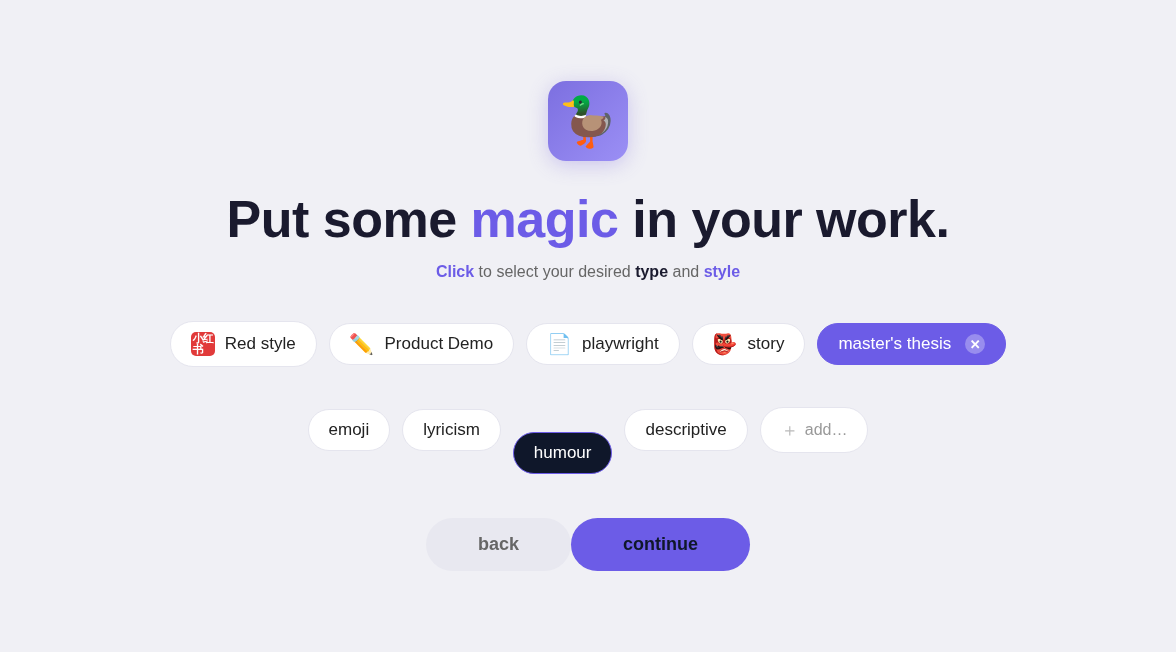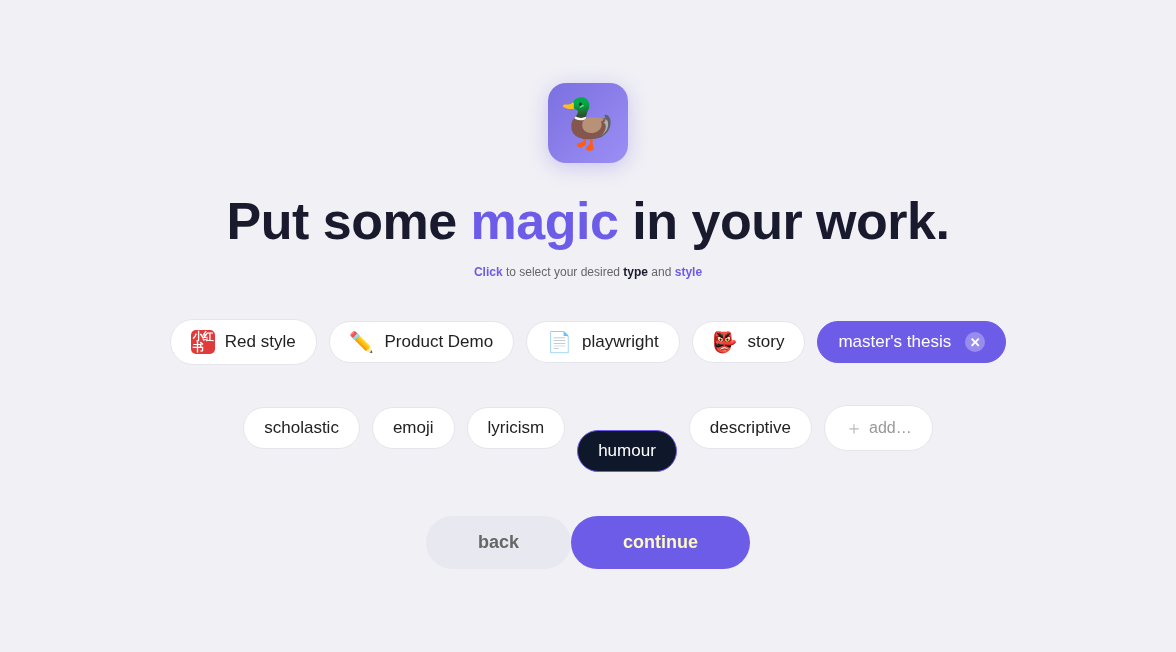--- a/index.html
+++ b/index.html
@@ -39,21 +39,21 @@
       color: #1a1a2e;
       margin-bottom: 14px;
       letter-spacing: -0.5px;
     }
 
     .headline .magic {
       color: #6c5ce7;
     }
 
     .subtitle {
-      font-size: 12px;
+      font-size: 16px;
       color: #666;
       margin-bottom: 40px;
     }
 
     .subtitle .click {
       color: #6c5ce7;
       font-weight: 600;
     }
 
     .subtitle .type {
@@ -168,21 +168,21 @@
       transition: all 0.15s;
     }
 
     .btn-continue {
       padding: 16px 52px;
       border-radius: 50px;
       background: #6c5ce7;
       border: none;
       font-size: 18px;
       font-weight: 600;
-      color: #fef9c3;
+      color: #0f172a;
       cursor: pointer;
       transition: all 0.15s;
       text-align: right;
     }
 
     .xiaohongshu-icon {
       width: 24px;
       height: 24px;
       border-radius: 5px;
       background: #e13a3a;
@@ -236,23 +236,20 @@
 
   <div class="chip chip-selected">
     <span>master's thesis</span>
     <span class="chip-remove">✕</span>
   </div>
 
 </div>
 
 <div class="style-row">
 
-  <div class="chip">
-    <span>scholastic</span>
-  </div>
 
   <div class="chip">
     <span>emoji</span>
   </div>
 
   <div class="chip">
     <span>lyricism</span>
   </div>
 
   <div class="chip chip-style-selected">

